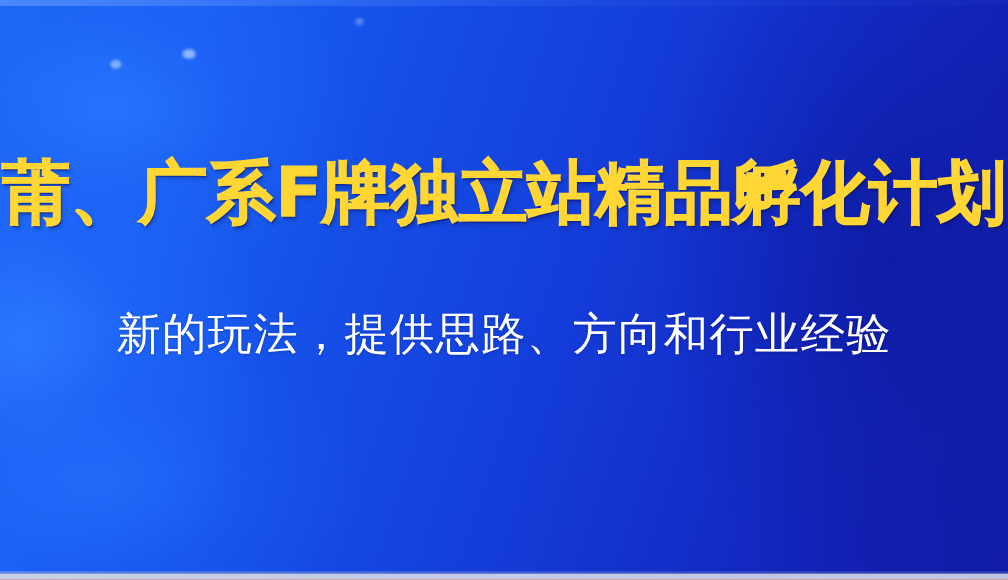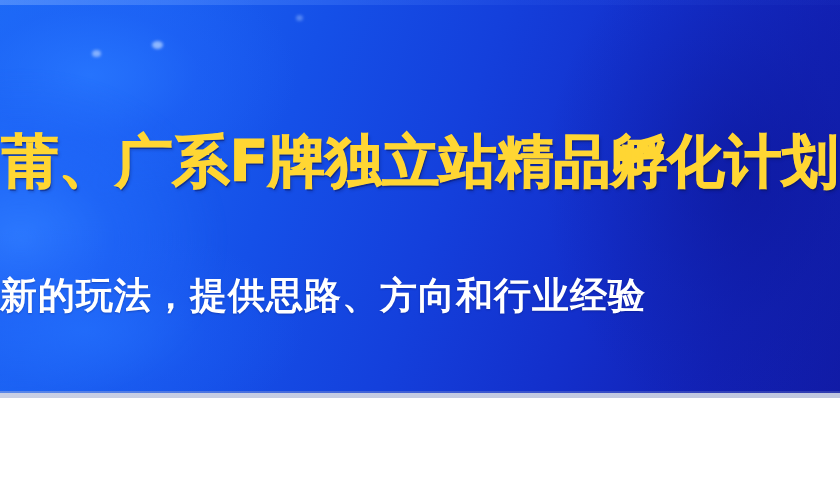--- a/index.html
+++ b/index.html
@@ -3,21 +3,21 @@
 <meta charset="utf-8">
 <style>
   html, body {
     margin: 0;
     padding: 0;
     background: #ffffff;
   }
   #banner-root {
     position: relative;
     width: 840px;
-    height: 398px;
+    height: 483px;
     overflow: hidden;
     font-family: "DejaVu Sans", "Liberation Sans", sans-serif;
     background: #c2410c;
   }
 
   
   .bg-base {
     position: absolute;
     inset: 0;
     background: linear-gradient(108deg,
@@ -116,27 +116,27 @@
     color: #ffd633;
     letter-spacing: 0px;
     white-space: nowrap;
     text-shadow:
        1px 2px 0px rgba(10,20,90,0.42),
        2px 3px 3px rgba(8,16,70,0.25);
     -webkit-text-stroke: 1.1px #ffd633;
   }
   .subhead {
     position: absolute;
-    top: 275px;
+    top: 258px;
     left: 0;
     right: 0;
-    text-align: left;
+    text-align: center;
     font-size: 37px;
     line-height: 1.15;
-    font-weight: 700;
+    font-weight: 400;
     color: #ffffff;
     letter-spacing: 1px;
     white-space: nowrap;
     text-shadow: 0px 1px 2px rgba(6,16,70,0.28);
   }
 
   
   .bottom-strip {
     position: absolute;
     left: 0; right: 0; bottom: 0;

